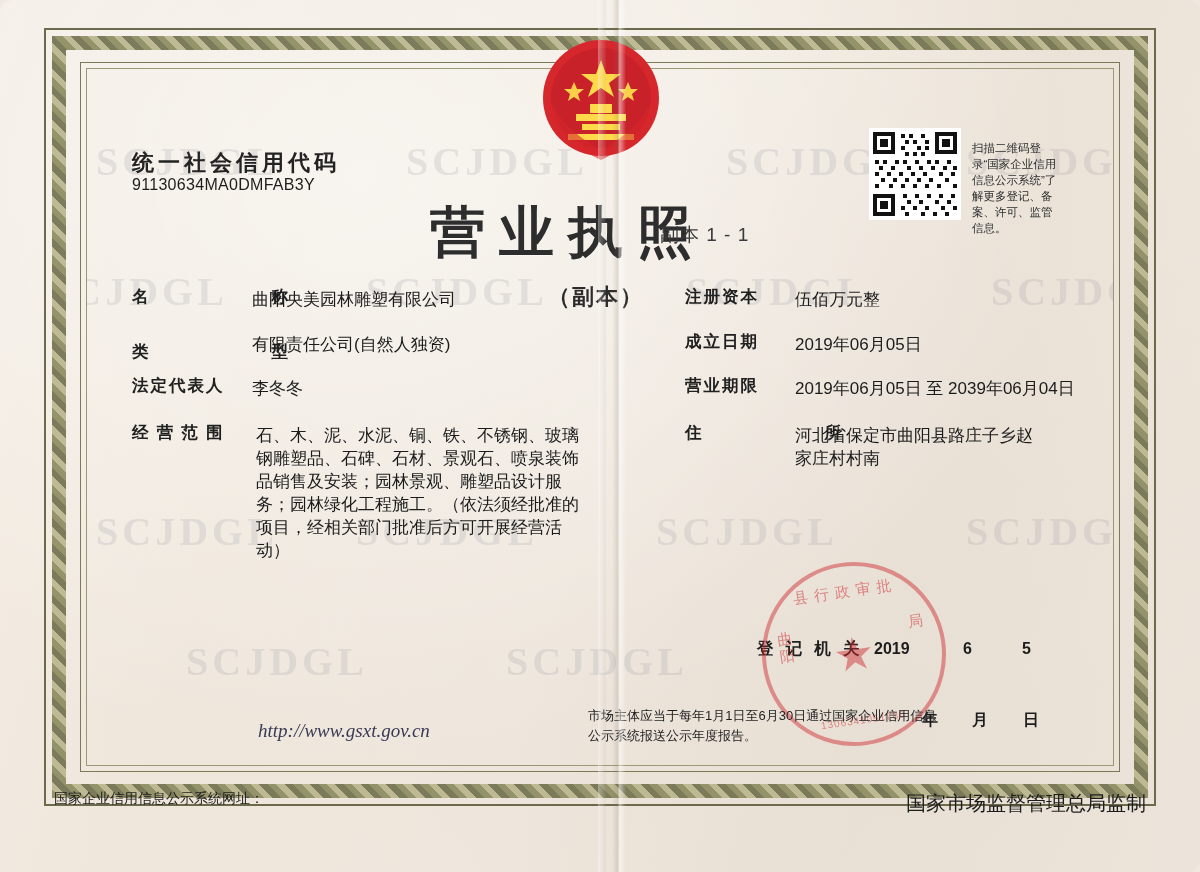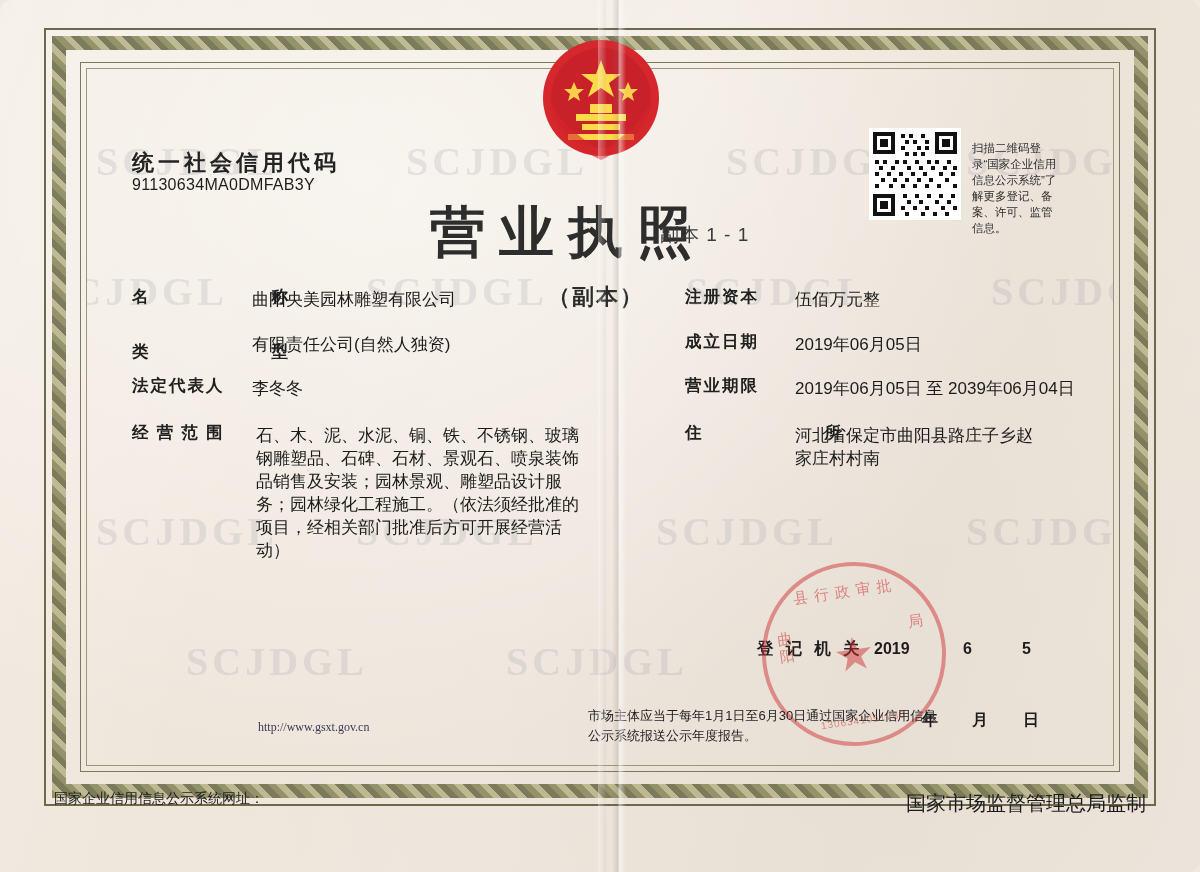--- a/index.html
+++ b/index.html
@@ -151,22 +151,23 @@
   .seal-right{
     position:absolute;right:14px;top:56px;font-size:15px;line-height:17px;width:16px;
     font-family:"Liberation Serif",serif;
   }
   .seal-bottom{
     position:absolute;left:0;right:0;bottom:16px;text-align:center;
     font-size:10px;letter-spacing:1px;
   }
   
   .gsxt{
-    position:absolute;left:258px;top:720px;font-size:12px;color:#3a3a55;
-    font-family:"Liberation Serif",serif;
+    position:absolute;left:258px;top:720px;font-size:19px;color:#3a3a55;
+    font-family:"Liberation Serif",serif;
+    font-style:italic;
   }
   .notice{
     position:absolute;left:588px;top:706px;width:360px;font-size:13px;line-height:20px;color:#1f1f1f;
     font-family:"Liberation Sans",sans-serif;
   }
   .bottom-left{
     position:absolute;left:54px;top:790px;font-size:14px;color:#1c1c1c;
     font-family:"Liberation Serif",serif;
   }
   .bottom-right{

